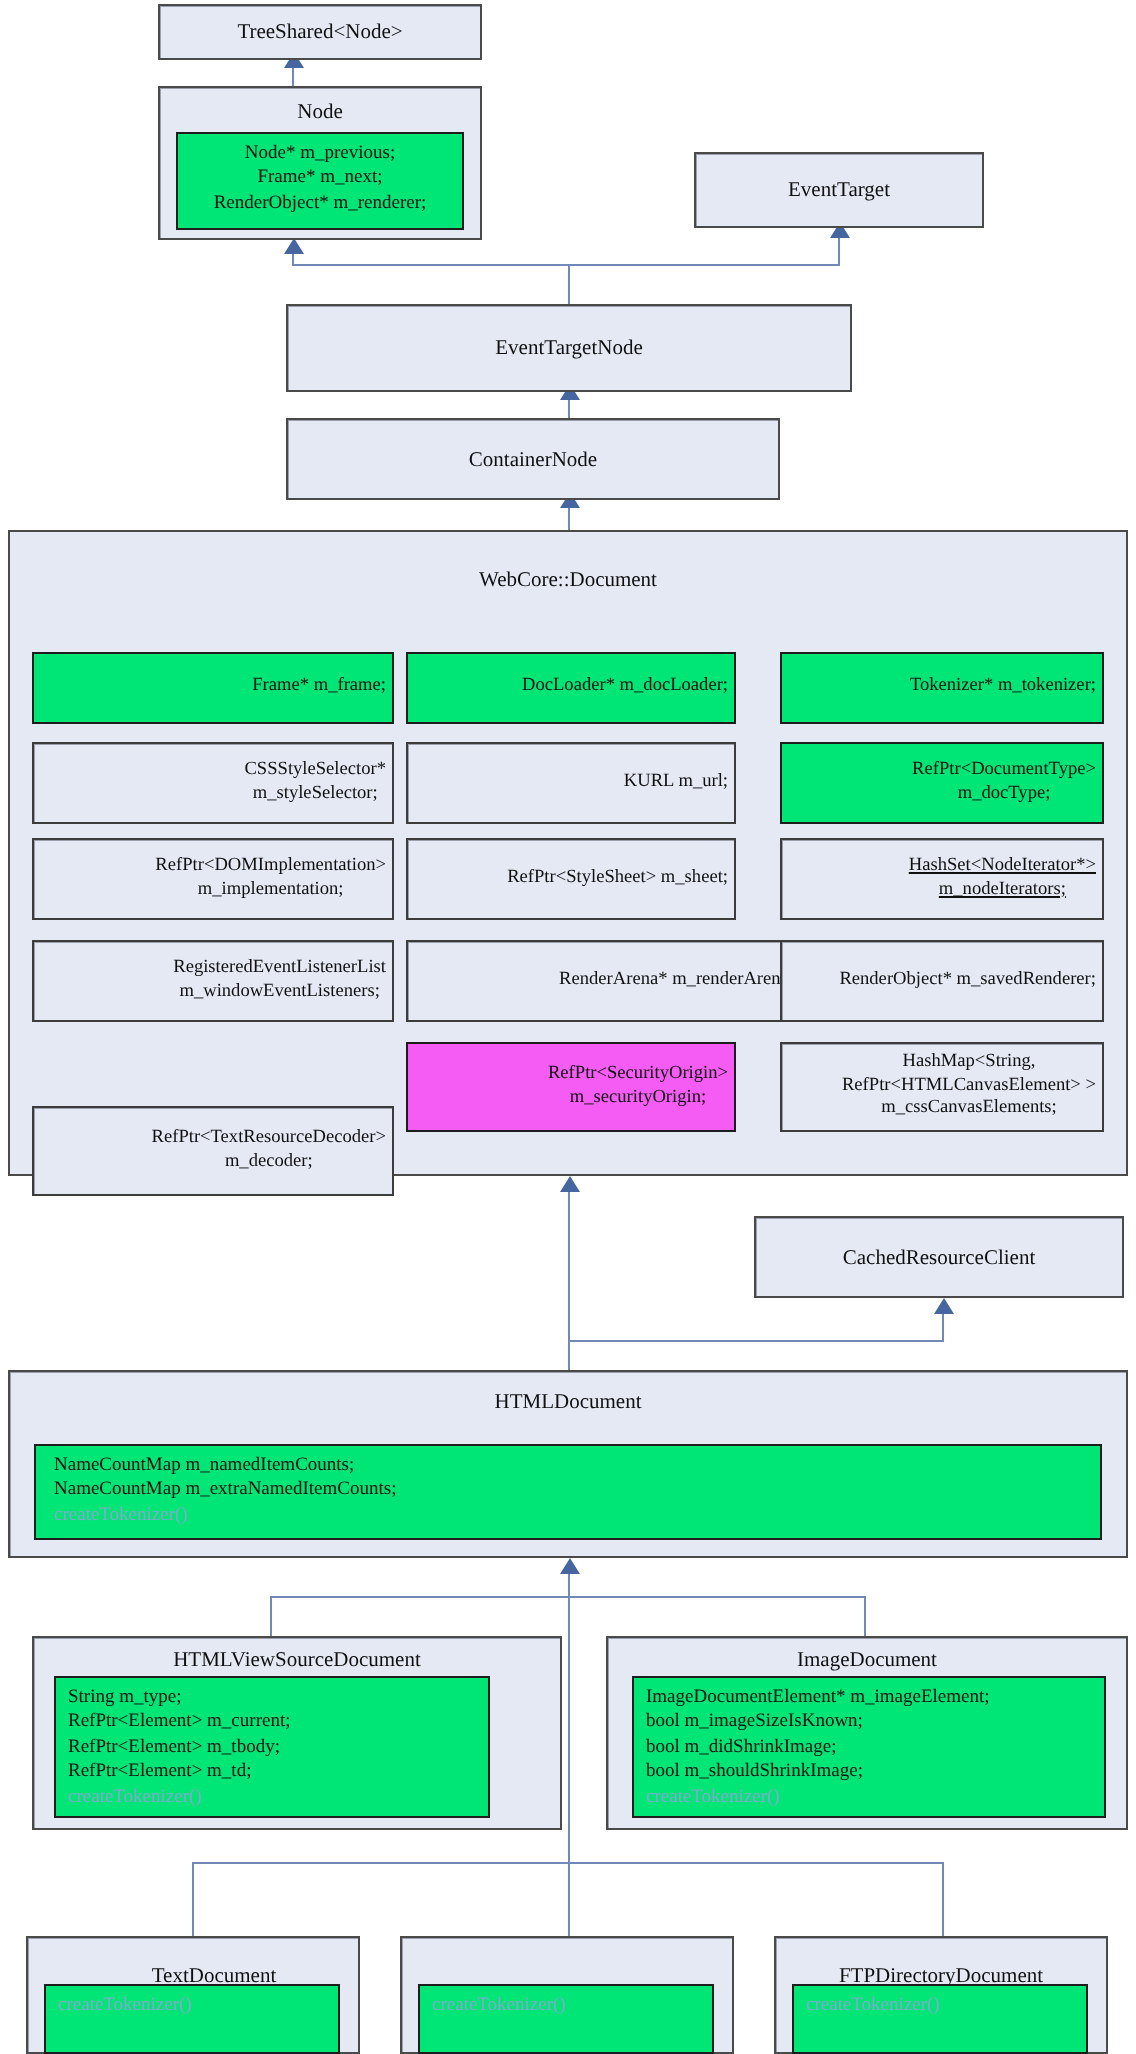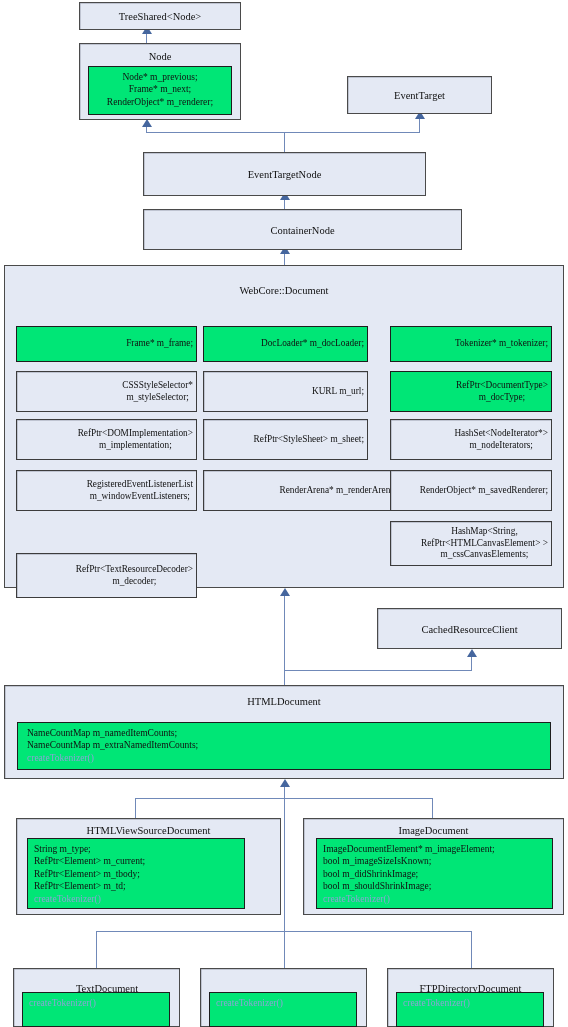--- a/index.html
+++ b/index.html
@@ -139,21 +139,21 @@
   </div>
 
   <div class="cbox thick" style="left:347px;top:76px;width:145px;height:38px;">
     <div class="cname" style="top:13px;">EventTarget</div>
   </div>
 
   <div class="cbox thick" style="left:143px;top:152px;width:283px;height:44px;">
     <div class="cname" style="top:16px;">EventTargetNode</div>
   </div>
 
-  <div class="cbox thick" style="left:143px;top:209px;width:319px;height:41px;padding-left:20px;">
+  <div class="cbox thick" style="left:143px;top:209px;width:247px;height:41px;padding-left:20px;">
     <div class="cname" style="top:15px;">ContainerNode</div>
   </div>
 
   <div class="bigbox" style="left:4px;top:265px;width:560px;height:323px;">
     <div class="cname" style="top:19px;">WebCore::Document</div>
   </div>
 
   <div class="cell green" style="left:16px;top:326px;width:181px;height:36px;">
     <span>Frame* m_frame;</span>
     </div>
@@ -176,39 +176,43 @@
 m_docType;</span>
     </div>
 
   <div class="cell" style="left:16px;top:419px;width:181px;height:41px;">
     <span style="white-space:pre-line">RefPtr&lt;DOMImplementation&gt;
 m_implementation;</span>
     </div>
   <div class="cell" style="left:203px;top:419px;width:165px;height:41px;">
     <span style="white-space:pre-line">RefPtr&lt;StyleSheet&gt; m_sheet;</span>
     </div>
-  <div class="cell" style="left:390px;top:419px;width:162px;height:41px;">
+  <div class="cell" style="left:390px;top:419px;width:162px;height:41px;text-decoration:underline;">
     <span style="white-space:pre-line">HashSet&lt;NodeIterator*&gt;
 m_nodeIterators;</span>
     </div>
 
   <div class="cell" style="left:16px;top:470px;width:181px;height:41px;">
     <span style="white-space:pre-line">RegisteredEventListenerList
 m_windowEventListeners;</span>
     </div>
   <div class="cell" style="left:203px;top:470px;width:198px;height:41px;font-family:Liberation Serif, serif;">
     <span style="white-space:pre-line">RenderArena* m_renderArena;</span>
     </div>
   <div class="cell" style="left:390px;top:470px;width:162px;height:41px;">
     <span style="white-space:pre-line">RenderObject* m_savedRenderer;</span>
     </div>
 
   <div class="cell" style="left:16px;top:521px;width:181px;height:45px;margin-top:32px;">
     <span style="white-space:pre-line">RefPtr&lt;TextResourceDecoder&gt;
 m_decoder;</span>
+    </div>
+  <div class="cell magenta" style="left:203px;top:521px;width:165px;height:45px;">
+    <span style="white-space:pre-line">RefPtr&lt;SecurityOrigin&gt;
+m_securityOrigin;</span>
     </div>
   <div class="cell" style="left:390px;top:521px;width:162px;height:45px;">
     <span style="white-space:pre-line">HashMap&lt;String,
 RefPtr&lt;HTMLCanvasElement&gt; &gt;
 m_cssCanvasElements;</span>
     </div>
 
   <div class="cbox thick" style="left:377px;top:608px;width:185px;height:41px;">
     <div class="cname" style="top:15px;">CachedResourceClient</div>
   </div>

